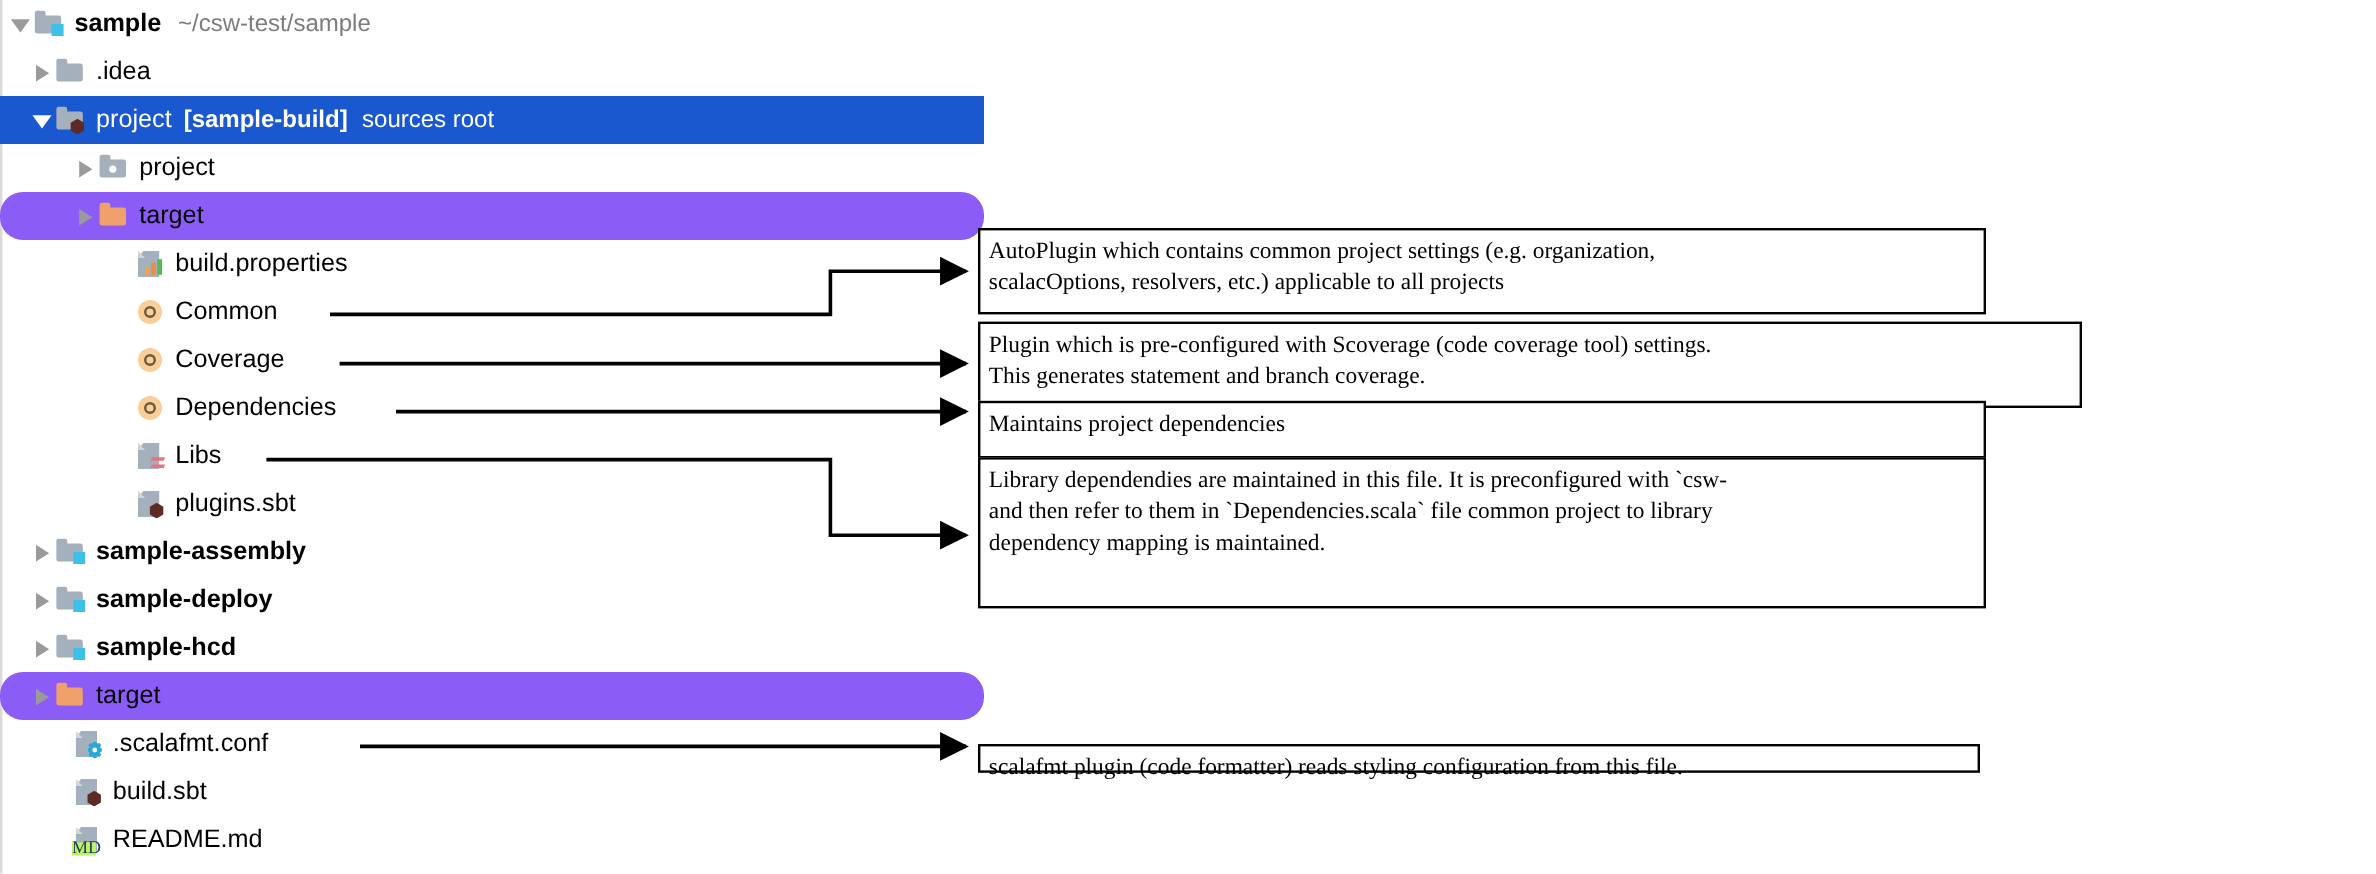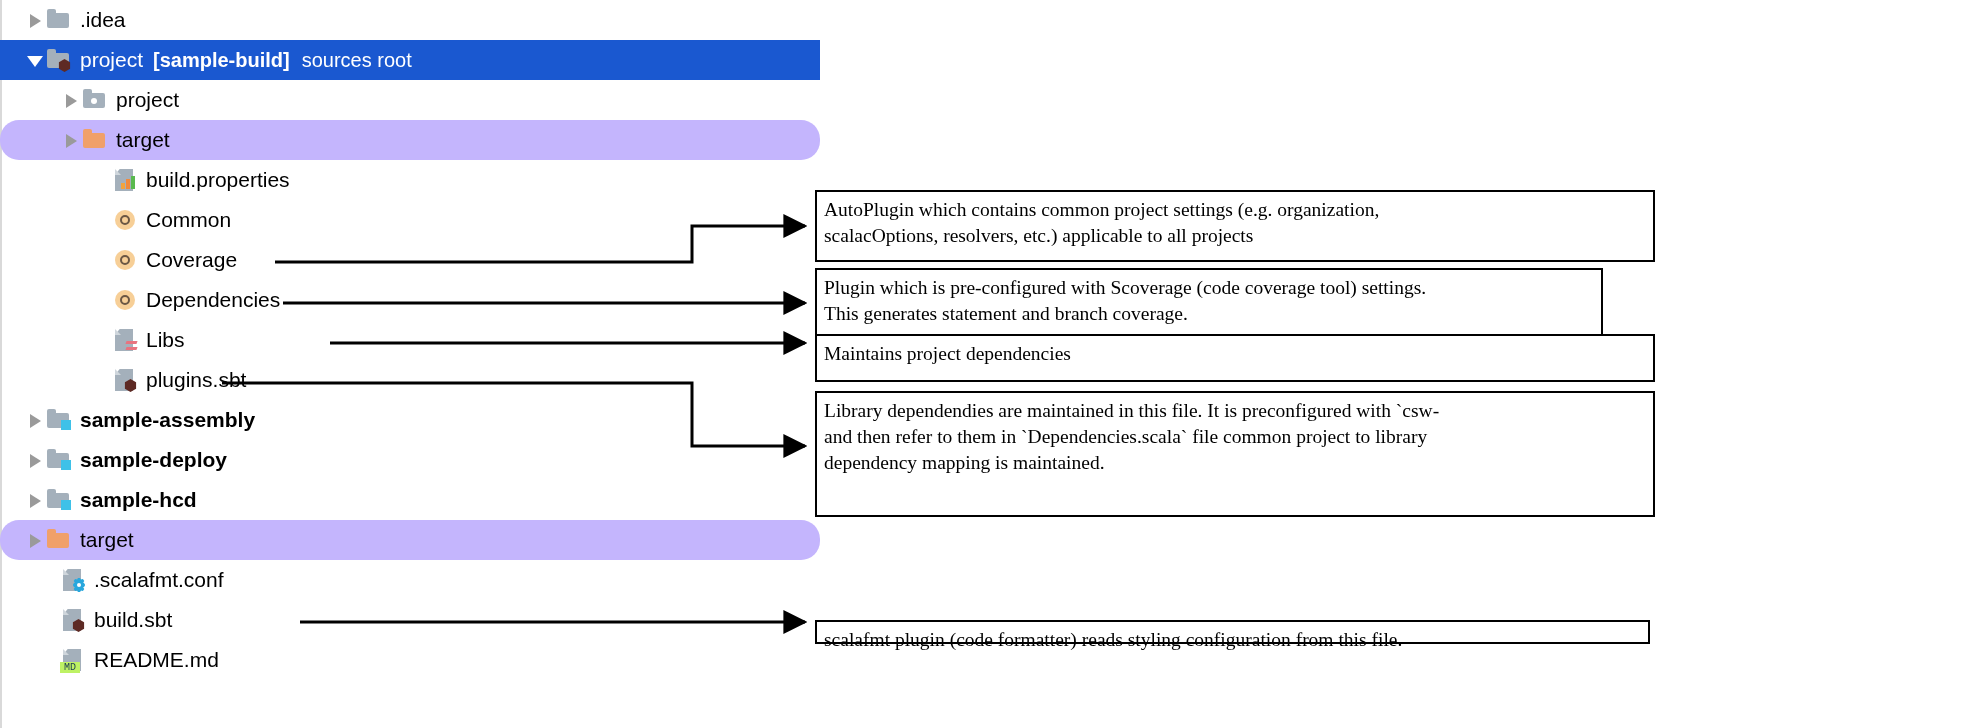--- a/index.html
+++ b/index.html
@@ -37,21 +37,21 @@
     width: 820px;
   }
   .row {
     position: relative;
     height: 40px;
     display: flex;
     align-items: center;
     box-sizing: border-box;
     white-space: nowrap;
   }
-  .row.stripe { background: #c4b5fd; border-radius: 19px; }
+  .row.stripe { background: #8b5cf6; border-radius: 19px; }
   .row.selected { background: #1a58d0; }
 
   .twisty {
     width: 22px;
     height: 22px;
     flex: 0 0 22px;
     position: relative;
   }
   .twisty.collapsed::before {
     content: "";
@@ -190,24 +190,24 @@
     background: #ffffff;
   }
 
   
   .badge-md {
     position: absolute;
     left: 0px; bottom: 0px;
     width: 20px; height: 11px;
     background: #bef264;
     color: #1b3d52;
-    font-size: 10px;
+    font-size: 15px;
     line-height: 11px;
     text-align: center;
-    font-family: Liberation Mono, monospace;
+    font-family: Liberation Serif, serif;
   }
 
   .label {
     font-size: 21px;
     color: #000000;
     letter-spacing: 0px;
   }
   .label.bold { font-weight: bold; }
   .row.selected .label { color: #ffffff; }
   .sublabel {
@@ -257,20 +257,30 @@
 </style>
 </head>
 <body>
 
 <div id="root">
 
   <div class="gutter"></div>
 
   <div class="tree">
 
+    <div class="row ind1">
+      <span class="twisty expanded"></span>
+      <span class="icon">
+        <span class="ic-folder-tab"></span>
+          <span class="ic-folder-body"></span>
+          <span class="badge-module"></span>
+      </span>
+      <span class="label bold">sample</span>
+      <span class="sublabel">~/csw-test/sample</span>
+    </div>
 
     <div class="row ind2">
       <span class="twisty collapsed"></span>
       <span class="icon">
         <span class="ic-folder-tab"></span>
           <span class="ic-folder-body"></span>
       </span>
       <span class="label">.idea</span>
     </div>
 
@@ -444,30 +454,30 @@
     <path d="M 222 383 L 692 383 L 692 446 L 805 446" fill="none" stroke="#000000" stroke-width="3" marker-end="url(#arrow)"></path>
 
     <path d="M 300 622 L 805 622" fill="none" stroke="#000000" stroke-width="3" marker-end="url(#arrow)"></path>
   </svg>
 
   <div class="note" style="left:815px; top:190px; width:840px; height:72px;">
     <div>AutoPlugin which contains common project settings (e.g. organization,</div>
     <div>scalacOptions, resolvers, etc.) applicable to all projects</div>
   </div>
 
-  <div class="note" style="left:815px; top:268px; width:788px; height:72px;">
+  <div class="note" style="left:815px; top:268px; width:920px; height:72px;">
     <div>Plugin which is pre-configured with Scoverage (code coverage tool) settings.</div>
     <div>This generates statement and branch coverage.</div>
   </div>
 
   <div class="note" style="left:815px; top:334px; width:840px; height:48px;">
     <div>Maintains project dependencies</div>
   </div>
 
-  <div class="note" style="left:815px; top:391px; width:840px; height:126px;">
+  <div class="note" style="left:815px; top:381px; width:840px; height:126px;">
     <div>Library dependendies are maintained in this file.  It is preconfigured with `csw-</div>
     <div>and then refer to them in `Dependencies.scala` file common project to library</div>
     <div>dependency mapping is maintained.</div>
   </div>
 
   <div class="note" style="left:815px; top:620px; width:835px; height:24px;">
     <div>scalafmt plugin (code formatter) reads styling configuration from this file.</div>
   </div>
 
 </div>

